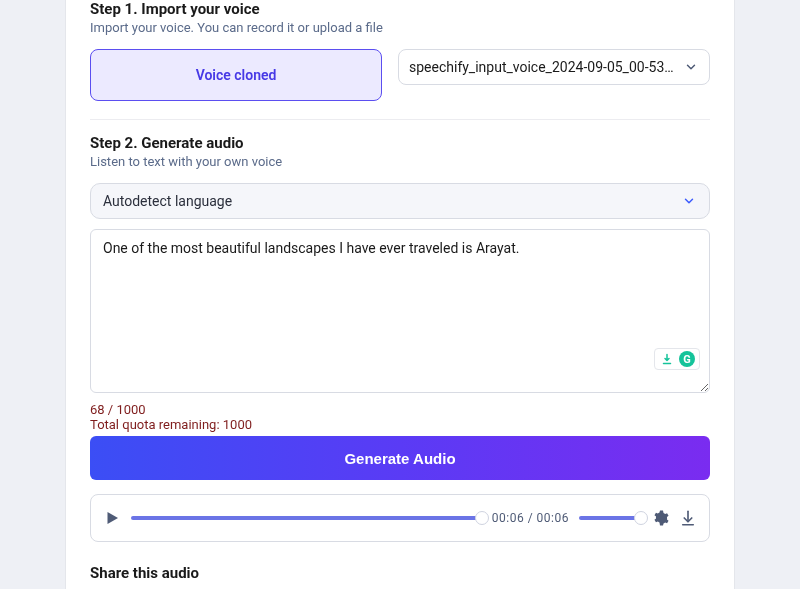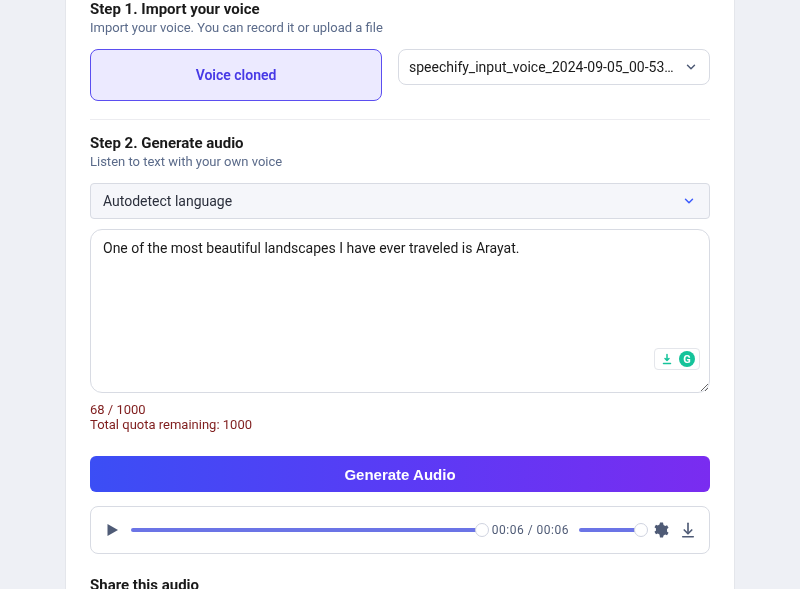--- a/index.html
+++ b/index.html
@@ -76,39 +76,39 @@
   }
   .chev.blue { color: #3b5bfd; }
   .divider {
     border-top: 1px solid #ececf0;
     margin: 18px 0 14px;
   }
   .lang-select {
     width: 100%;
     border: 1px solid #d8dbe3;
     background: #f5f6fa;
-    border-radius: 4px;
+    border-radius: 10px;
     height: 36px;
     display: flex;
     align-items: center;
     padding: 0 12px;
     justify-content: space-between;
     cursor: pointer;
     color: #2b2f3c;
     font-size: 14px;
   }
   .textarea-wrap {
     position: relative;
     margin-top: 10px;
   }
   textarea.tts {
     width: 100%;
     height: 164px;
     border: 1px solid #d8dbe3;
-    border-radius: 12px;
+    border-radius: 6px;
     padding: 10px 12px;
     font-family: inherit;
     font-size: 14px;
     color: #1a1a1a;
     resize: both;
     outline: none;
   }
   .badges {
     position: absolute;
     right: 10px;
@@ -138,28 +138,28 @@
   .counter-row {
     display: flex;
     justify-content: space-between;
     font-size: 13px;
     color: #7f1d1d;
     margin-top: 6px;
     flex-direction: column;
   }
   .btn-generate {
     width: 100%;
-    height: 36px;
+    height: 44px;
     border: none;
     border-radius: 6px;
     background: linear-gradient(90deg, #3b4ef5 0%, #5a3bf5 50%, #7a2cf0 100%);
     color: #fff;
     font-weight: 700;
     font-size: 15px;
-    margin-top: 24px;
+    margin-top: 4px;
     cursor: pointer;
   }
   .player {
     margin-top: 14px;
     border: 1px solid #d8dbe3;
     border-radius: 8px;
     height: 48px;
     display: flex;
     align-items: center;
     padding: 8px 12px;

